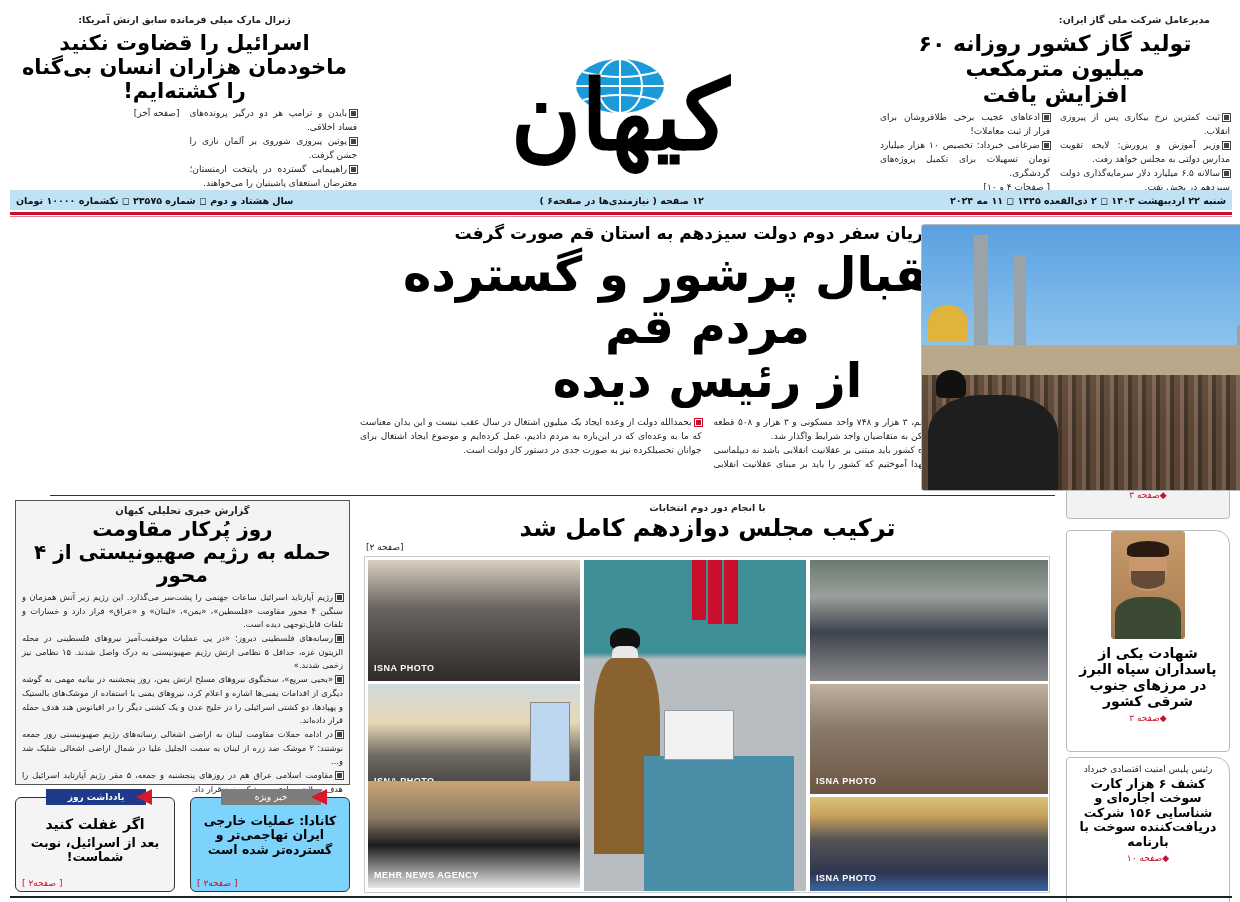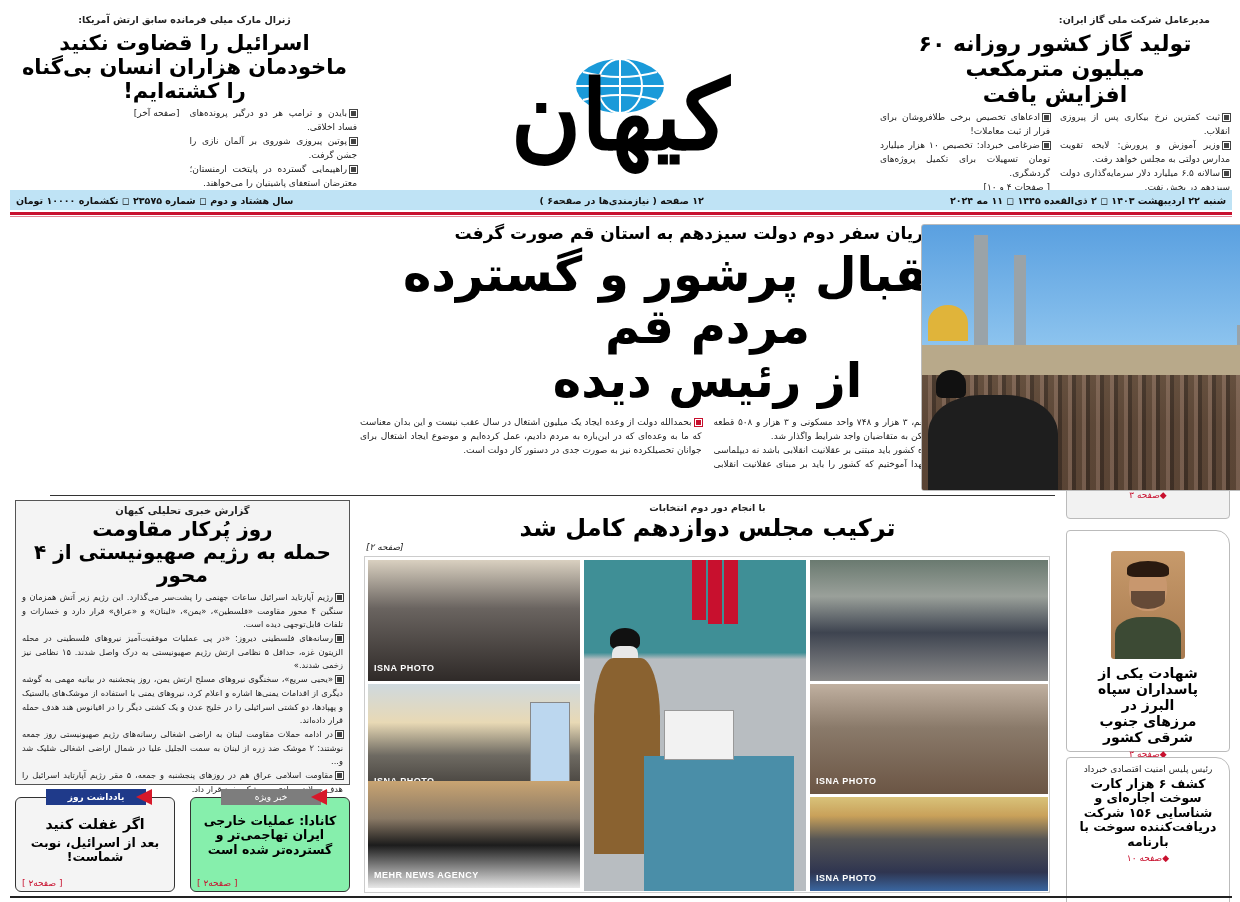--- a/index.html
+++ b/index.html
@@ -26,21 +26,21 @@
   <div class="kicker" style="text-align:right;font-size:9.5px;padding-right:20px;">مدیرعامل شرکت ملی گاز ایران:</div>
   <div class="hl" style="font-size:22px;margin-top:6px;">تولید گاز کشور روزانه ۶۰ میلیون مترمکعب</div>
   <div class="hl" style="font-size:22px;">افزایش یافت</div>
   <div style="display:flex;gap:10px;margin-top:4px;">
     <div class="bul" style="flex:1">
       <p><span class="sq"></span><span>ثبت کمترین نرخ بیکاری پس از پیروزی انقلاب.</span></p>
       <p><span class="sq"></span><span>وزیر آموزش و پرورش: لایحه تقویت مدارس دولتی به مجلس خواهد رفت.</span></p>
       <p><span class="sq"></span><span>سالانه ۶.۵ میلیارد دلار سرمایه‌گذاری دولت سیزدهم در بخش نفت.</span></p>
     </div>
     <div class="bul" style="flex:1">
-      <p><span class="sq"></span><span>ادعاهای تخصیص برخی طلافروشان برای فرار از ثبت معاملات!</span></p>
+      <p><span class="sq"></span><span>ادعاهای عجیب برخی طلافروشان برای فرار از ثبت معاملات!</span></p>
       <p><span class="sq"></span><span>ضرغامی خبرداد: تخصیص ۱۰ هزار میلیارد تومان تسهیلات برای تکمیل پروژه‌های گردشگری.</span></p>
       <p class="pageref">[ صفحات ۴ و ۱۰]</p>
     </div>
   </div>
 </div>
 
 <div class="abs" style="left:440px;top:28px;width:360px;height:150px;">
   <svg width="90" height="56" viewBox="0 0 90 56" style="position:absolute;left:135px;top:30px;">
     <ellipse cx="45" cy="28" rx="44" ry="27" fill="#1a9ad9"></ellipse>
     <g stroke="#fff" stroke-width="2" fill="none">
@@ -89,21 +89,21 @@
     <div style="position:absolute;left:48px;top:6px;width:30px;height:26px;background:#f5f5f5;border-radius:50% 50% 40% 40%;"></div>
     <div style="position:absolute;left:52px;top:26px;width:24px;height:20px;background:#e6c9a8;border-radius:40%;"></div>
     <div style="position:absolute;left:36px;top:44px;width:56px;height:32px;background:#2b2b2b;border-radius:40% 40% 0 0;"></div>
     <div style="position:absolute;left:56px;top:44px;width:16px;height:32px;background:#eee;"></div>
   </div>
   <div class="kicker" style="font-weight:normal;font-size:9px;margin-top:4px;">خطیب جمعه تهران:</div>
   <div class="hl" style="font-size:13px;margin-top:3px;">حج امسال نقطه عطفی برای حمایت از مردم مظلوم غزه است</div>
   <div class="pageref red" style="margin-top:4px;">صفحه ۳</div>
 </div>
 
-<div class="abs box" style="left:1066px;top:530px;width:164px;height:222px;padding:20px;">
+<div class="abs box" style="left:1066px;top:530px;width:164px;height:222px;padding:0;">
   <div class="photo" style="width:74px;height:108px;margin:0 auto;background:linear-gradient(180deg,#c79a6b,#a87a4f);border-radius:3px;">
     <div style="position:absolute;left:18px;top:14px;width:38px;height:46px;background:#c8976e;border-radius:45%;"></div>
     <div style="position:absolute;left:16px;top:10px;width:42px;height:16px;background:#2a1a10;border-radius:50% 50% 20% 20%;"></div>
     <div style="position:absolute;left:20px;top:40px;width:34px;height:18px;background:#3b2a20;border-radius:0 0 50% 50%;opacity:.7"></div>
     <div style="position:absolute;left:4px;top:66px;width:66px;height:42px;background:#3c4a34;border-radius:40% 40% 0 0;"></div>
   </div>
   <div class="hl" style="font-size:14px;margin-top:6px;padding:0 6px;">شهادت یکی از پاسداران سپاه البرز در مرزهای جنوب شرقی کشور</div>
   <div class="pageref red" style="margin-top:4px;">صفحه ۳</div>
 </div>
 
@@ -148,21 +148,21 @@
   <div class="bul" style="margin-top:4px;font-size:8.3px;line-height:1.65;">
     <p><span class="sq"></span><span>رژیم آپارتاید اسرائیل ساعات جهنمی را پشت‌سر می‌گذارد. این رژیم زیر آتش همزمان و سنگین ۴ محور مقاومت «فلسطین»، «یمن»، «لبنان» و «عراق» قرار دارد و خسارات و تلفات قابل‌توجهی دیده است.</span></p>
     <p><span class="sq"></span><span>رسانه‌های فلسطینی دیروز: «در پی عملیات موفقیت‌آمیز نیروهای فلسطینی در محله الزیتون غزه، حداقل ۵ نظامی ارتش رژیم صهیونیستی به درک واصل شدند. ۱۵ نظامی نیز زخمی شدند.»</span></p>
     <p><span class="sq"></span><span>«یحیی سریع»، سخنگوی نیروهای مسلح ارتش یمن، روز پنجشنبه در بیانیه مهمی به گوشه دیگری از اقدامات یمنی‌ها اشاره و اعلام کرد، نیروهای یمنی با استفاده از موشک‌های بالستیک و پهپادها، دو کشتی اسرائیلی را در خلیج عدن و یک کشتی دیگر را در اقیانوس هند هدف حمله قرار داده‌اند.</span></p>
     <p><span class="sq"></span><span>در ادامه حملات مقاومت لبنان به اراضی اشغالی رسانه‌های رژیم صهیونیستی روز جمعه نوشتند: ۲ موشک ضد زره از لبنان به سمت الجلیل علیا در شمال اراضی اشغالی شلیک شد و...</span></p>
     <p><span class="sq"></span><span>مقاومت اسلامی عراق هم در روزهای پنجشنبه و جمعه، ۵ مقر رژیم آپارتاید اسرائیل را هدف حملات پهپادی و موشکی خود قرار داد.</span></p>
     <p class="pageref">[صفحه آخر]</p>
   </div>
 </div>
 
-<div class="abs" style="left:190px;top:797px;width:160px;height:95px;border:1px solid #333;border-radius:6px;background:#86efac;padding:16px 4px 4px;">
+<div class="abs" style="left:190px;top:797px;width:160px;height:95px;border:1px solid #333;border-radius:6px;background:#7dd3fc;padding:16px 4px 4px;">
   <div style="position:absolute;top:-9px;left:30px;width:100px;height:16px;background:#7d7d7d;color:#fff;font-size:9px;text-align:center;line-height:16px;">
     <span>خبر ویژه</span>
   </div>
   <div style="position:absolute;top:-9px;left:120px;width:0;height:0;border-top:8px solid transparent;border-bottom:8px solid transparent;border-right:16px solid #d7192a;"></div>
   <div class="hl" style="font-size:12.5px;">کانادا: عملیات خارجی ایران تهاجمی‌تر و گسترده‌تر شده است</div>
   <div class="pageref" style="position:absolute;left:6px;bottom:3px;color:#c8102e;">[ صفحه۲ ]</div>
 </div>
 
 <div class="abs" style="left:15px;top:797px;width:160px;height:95px;border:1px solid #333;border-radius:6px;background:#f4f4f4;padding:18px 4px 4px;">
   <div style="position:absolute;top:-9px;left:30px;width:100px;height:16px;background:#1f3a8a;color:#fff;font-size:9px;font-weight:bold;text-align:center;line-height:16px;">
@@ -170,21 +170,21 @@
   </div>
   <div style="position:absolute;top:-9px;left:120px;width:0;height:0;border-top:8px solid transparent;border-bottom:8px solid transparent;border-right:16px solid #d7192a;"></div>
   <div class="hl" style="font-size:14px;">اگر غفلت کنید</div>
   <div class="hl" style="font-size:12.5px;margin-top:4px;">بعد از اسرائیل، نوبت شماست!</div>
   <div class="pageref" style="position:absolute;left:6px;bottom:3px;color:#c8102e;">[ صفحه۲ ]</div>
 </div>
 
 <div class="abs" style="left:360px;top:502px;width:695px;height:52px;">
   <div class="kicker" style="font-size:9.5px;">با انجام دور دوم انتخابات</div>
   <div class="hl" style="font-size:24px;margin-top:2px;">ترکیب مجلس دوازدهم کامل شد</div>
-  <div class="pageref" style="position:absolute;left:6px;top:40px;font-style:italic;">[صفحه ۲]</div>
+  <div class="pageref" style="position:absolute;left:6px;top:40px;">[صفحه ۲]</div>
 </div>
 
 <div class="abs" style="left:364px;top:556px;width:686px;height:337px;border:1px solid #ccc;background:#fff;">
 
   <div class="photo" style="position:absolute;left:3px;top:3px;width:212px;height:121px;background:linear-gradient(180deg,#d9d0c0 0%,#6a6460 40%,#2f2a28 100%);">
     <span class="credit">ISNA PHOTO</span>
   </div>
   <div class="photo" style="position:absolute;left:3px;top:127px;width:212px;height:110px;background:linear-gradient(180deg,#cfd9de 0%,#e8d9b5 35%,#6e6a62 65%,#3e3a36 100%);">
     <div style="position:absolute;right:10px;top:18px;width:40px;height:80px;background:#bcd7ef;border:1px solid #888;"></div>
     <span class="credit">ISNA PHOTO</span>

